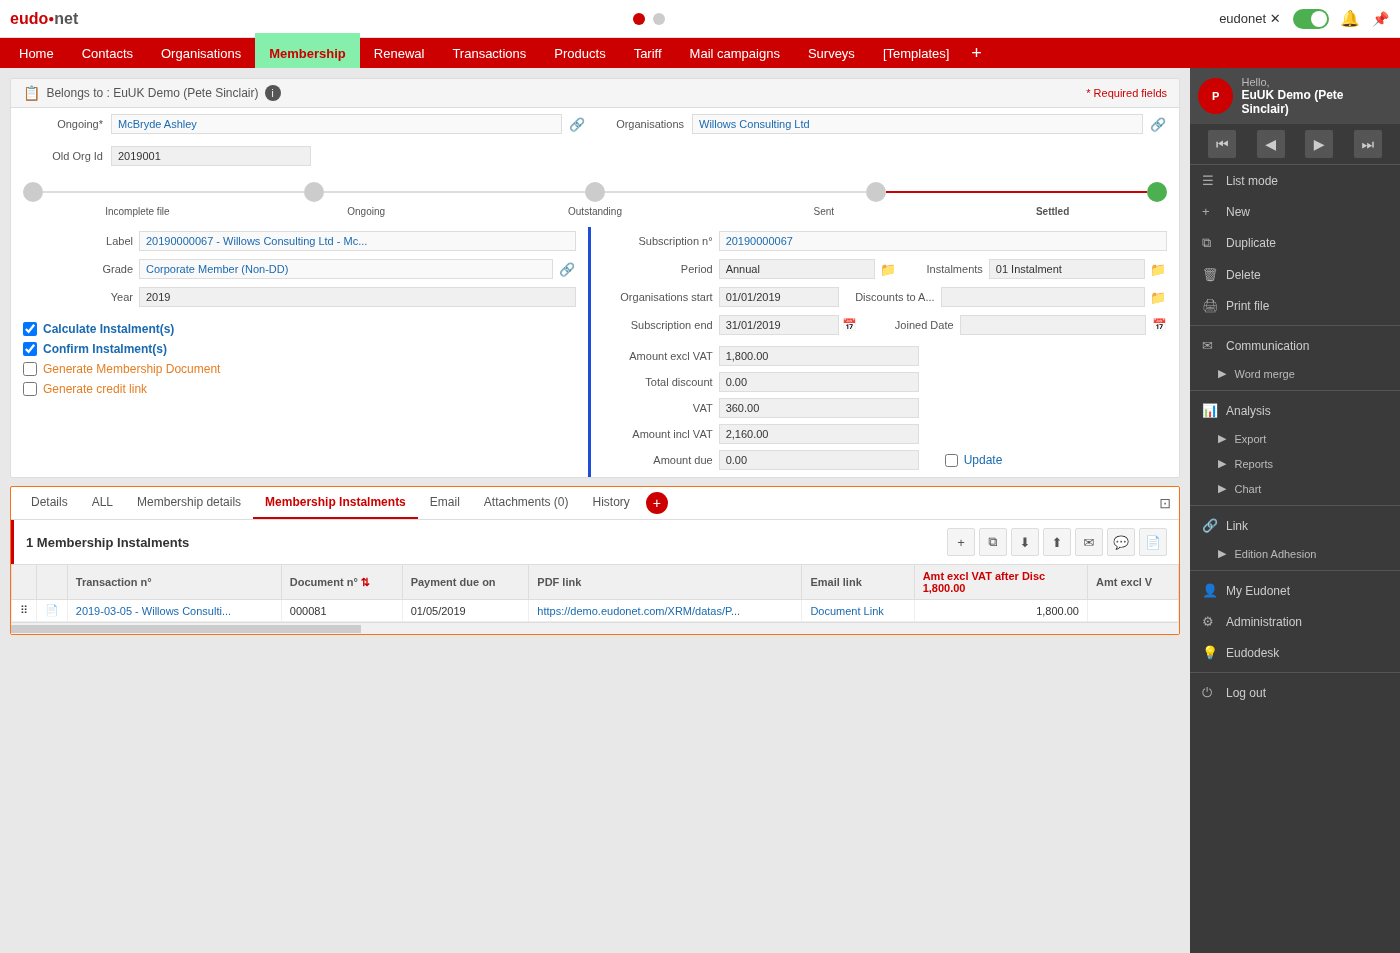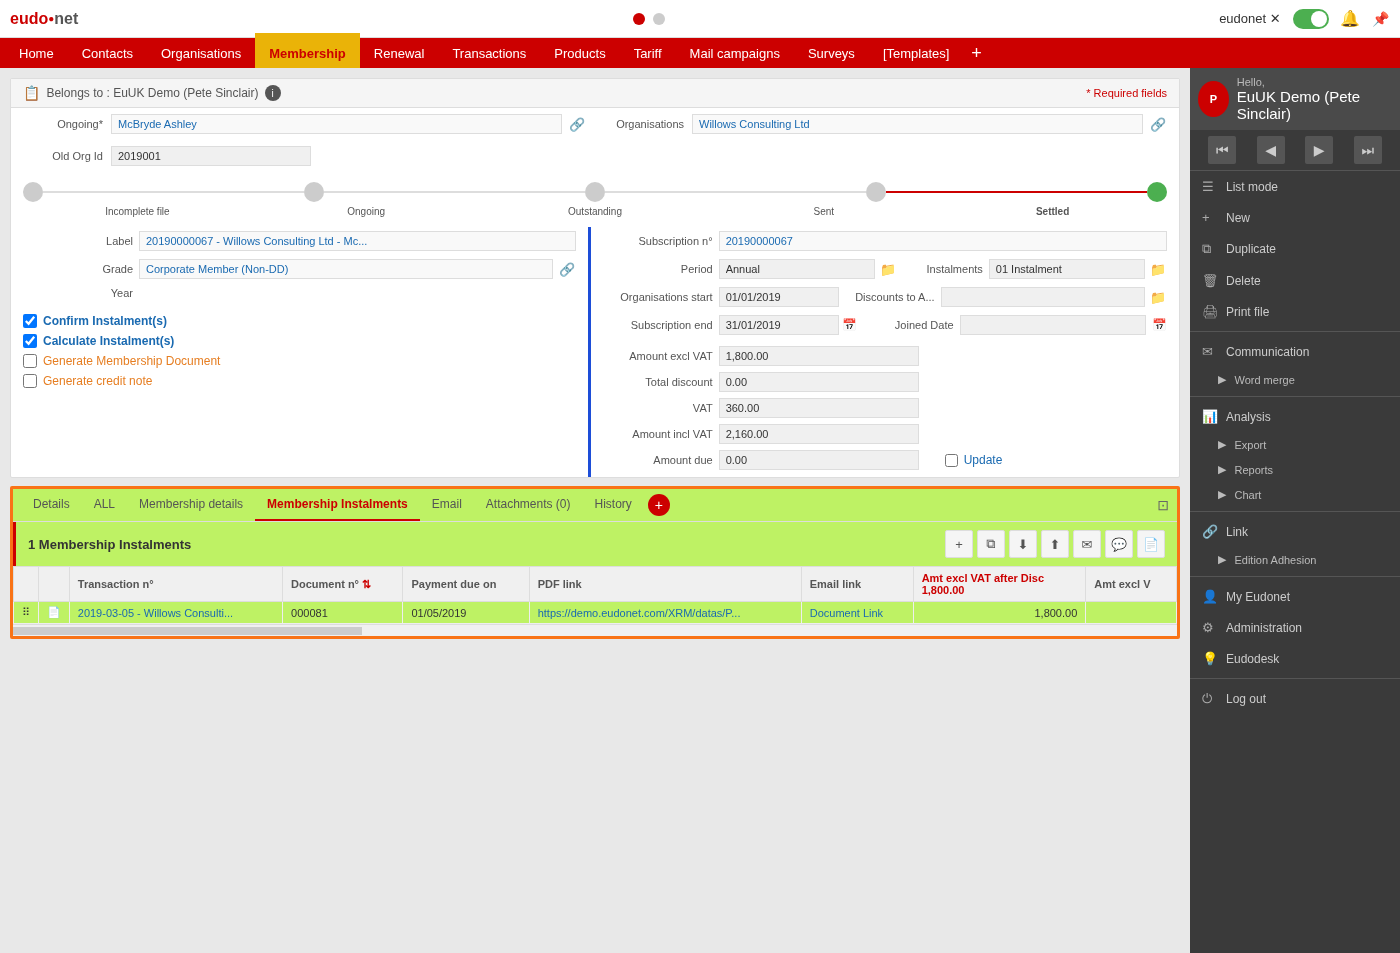--- a/index.html
+++ b/index.html
@@ -13,21 +13,21 @@
     .dot-gray { width: 12px; height: 12px; background: #ccc; border-radius: 50%; }
     .top-right { display: flex; align-items: center; gap: 12px; font-size: 13px; color: #333; }
     .toggle-switch { width: 36px; height: 20px; background: #4caf50; border-radius: 10px; position: relative; cursor: pointer; }
     .toggle-knob { width: 16px; height: 16px; background: #fff; border-radius: 50%; position: absolute; top: 2px; right: 2px; }
     .bell-icon { font-size: 16px; cursor: pointer; }
     .pin-icon { font-size: 14px; color: #666; cursor: pointer; }
 
     
     .nav-bar { background: #cc0000; display: flex; align-items: center; height: 30px; padding: 0 5px; }
     .nav-item { color: #fff; padding: 0 14px; height: 40px; display: flex; align-items: center; font-size: 13px; cursor: pointer; white-space: nowrap; }
-    .nav-item.active { background: #eab308; color: #cc0000; font-weight: bold; }
+    .nav-item.active { background: #86efac; color: #cc0000; font-weight: bold; }
     .nav-plus { color: #fff; font-size: 18px; padding: 0 8px; cursor: pointer; }
 
     
     .main-layout { display: flex; flex: 1; overflow: hidden; }
 
     
     .content-area { flex: 1; overflow-y: auto; background: #e8e8e8; padding: 10px; }
 
     
     .card { background: #fff; border: 1px solid #ddd; border-radius: 2px; }
@@ -74,21 +74,21 @@
     .checkbox-label.checked-blue { color: #1a6ab1; font-weight: bold; }
 
     
     .amount-section { padding: 4px 12px; }
     .amount-row { display: flex; align-items: center; padding: 3px 0; gap: 6px; }
     .amount-label { font-size: 11px; color: #555; text-align: right; min-width: 110px; }
     .amount-value { flex: 1; border: 1px solid #ddd; padding: 3px 6px; font-size: 11px; color: #333; background: #f0f0f0; max-width: 200px; }
     .amount-label-bold { font-weight: normal; }
 
     
-    .tabs-section { background: #bef264; border: 3px solid #f97316; border-radius: 2px; margin-top: 8px; }
+    .tabs-section { background: #ffffff; border: 1px solid #f97316; border-radius: 2px; margin-top: 8px; }
     .tabs-header { display: flex; align-items: center; border-bottom: 1px solid #ddd; padding: 0 8px; }
     .tab-item { padding: 8px 12px; font-size: 12px; color: #555; cursor: pointer; border-bottom: 2px solid transparent; }
     .tab-item.active { color: #cc0000; border-bottom: 2px solid #cc0000; font-weight: bold; }
     .tab-plus { width: 22px; height: 22px; background: #cc0000; border-radius: 50%; color: #fff; display: flex; align-items: center; justify-content: center; font-size: 14px; cursor: pointer; margin-left: 4px; }
     .tab-expand { margin-left: auto; font-size: 14px; color: #666; cursor: pointer; }
 
     
     .table-header-bar { display: flex; align-items: center; padding: 8px 12px; }
     .table-title { font-size: 13px; font-weight: bold; color: #333; flex: 1; }
     .table-actions { display: flex; gap: 4px; }
@@ -105,21 +105,21 @@
 
     
     .scroll-row { height: 12px; background: #f0f0f0; border-top: 1px solid #ddd; overflow-x: scroll; }
     .scroll-track { height: 8px; background: #ccc; width: 30%; margin: 2px 0; }
 
     
     .right-sidebar { width: 210px; background: #3a3a3a; color: #eee; display: flex; flex-direction: column; overflow-y: auto; }
     .avatar { width: 36px; height: 36px; border-radius: 50%; background: #cc0000; display: flex; align-items: center; justify-content: center; color: #fff; font-size: 11px; font-weight: bold; overflow: hidden; }
     .user-info { font-size: 11px; }
     .user-hello { color: #bbb; }
-    .user-name { color: #fff; font-weight: normal; font-size: 15px; }
+    .user-name { color: #fff; font-weight: bold; font-size: 12px; }
 
     .sidebar-nav-btns { display: flex; align-items: center; justify-content: space-around; padding: 6px 8px; border-bottom: 1px solid #555; }
     .nav-arrow { width: 28px; height: 28px; background: #555; border-radius: 2px; display: flex; align-items: center; justify-content: center; cursor: pointer; color: #ccc; font-size: 14px; }
 
     .sidebar-item { display: flex; align-items: center; gap: 8px; padding: 8px 12px; cursor: pointer; font-size: 12px; color: #ccc; }
     .sidebar-item .s-icon { font-size: 13px; color: #aaa; width: 16px; }
     .sidebar-sub-item { display: flex; align-items: center; gap: 8px; padding: 6px 12px 6px 28px; cursor: pointer; font-size: 11px; color: #bbb; }
     .sidebar-sub-item .s-icon { font-size: 11px; }
     .sidebar-divider { height: 1px; background: #555; margin: 4px 0; }
 
@@ -224,38 +224,39 @@
             <span class="sub-label">Label</span>
             <input class="sub-value" type="text" value="20190000067 - Willows Consulting Ltd - Mc..." style="color: rgb(26, 106, 177);">
           </div>
           <div class="sub-row">
             <span class="sub-label">Grade</span>
             <input class="sub-value" type="text" value="Corporate Member (Non-DD)" style="color: rgb(26, 106, 177);">
             <span class="link-icon">🔗</span>
           </div>
           <div class="sub-row">
             <span class="sub-label">Year</span>
+            <input class="sub-value-plain" type="text" value="2019" style="">
           </div>
 
           <div class="checkbox-section">
+            <div class="checkbox-row">
+              <input type="checkbox" id="chk1" checked="" style="">
+              <label for="chk1" class="checkbox-label checked-blue">Calculate Instalment(s)</label>
+            </div>
             <div class="checkbox-row">
               <input type="checkbox" id="chk2" checked="" style="">
               <label for="chk2" class="checkbox-label checked-blue">Confirm Instalment(s)</label>
             </div>
             <div class="checkbox-row">
-              <input type="checkbox" id="chk1" checked="" style="">
-              <label for="chk1" class="checkbox-label checked-blue">Calculate Instalment(s)</label>
-            </div>
-            <div class="checkbox-row">
               <input type="checkbox" id="chk3" style="">
               <label for="chk3" class="checkbox-label" style="color:#e67e22;">Generate Membership Document</label>
             </div>
             <div class="checkbox-row">
               <input type="checkbox" id="chk4" style="">
-              <label for="chk4" class="checkbox-label" style="color:#e67e22;">Generate credit note</label>
+              <label for="chk4" class="checkbox-label" style="color:#e67e22;">Generate credit link</label>
             </div>
           </div>
         </div>
 
         <div class="col-right">
           <div class="sub-row">
             <span class="sub-label">Subscription n°</span>
             <input class="sub-value" type="text" value="20190000067" style="color: rgb(26, 106, 177);">
           </div>
           <div class="sub-row">

